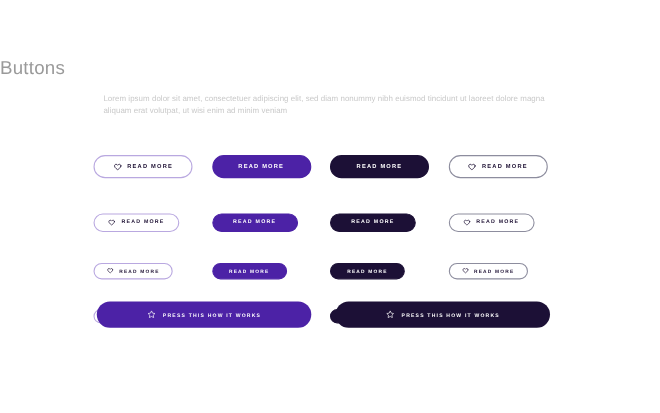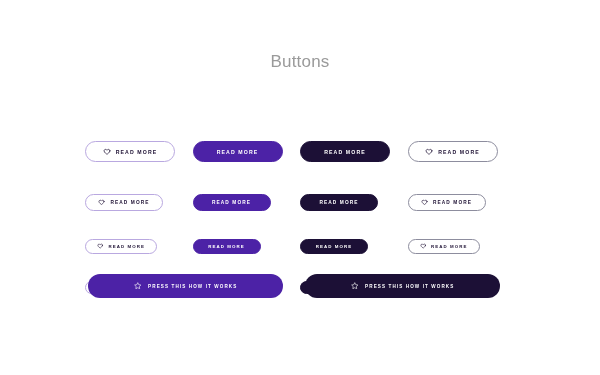--- a/index.html
+++ b/index.html
@@ -16,21 +16,20 @@
 
   .page {
     width: 600px;
     height: 375px;
     position: relative;
     box-sizing: border-box;
   }
 
   
   .header {
-    text-align: center;
     padding-top: 52px;
   }
   .page-title {
     font-size: 17px;
     font-weight: 400;
     color: #9a9a9a;
     letter-spacing: 0.2px;
     margin: 0 0 12px 0;
     font-family: "Liberation Sans", sans-serif;
   }
@@ -151,20 +150,21 @@
   .cta-btn.fill-navy { background: #1c1036; }
   .cta-btn .icon svg { width: 7.5px; height: 7.5px; }
 </style>
 </head>
 <body>
 
 <div class="page">
 
   <div class="header">
     <h1 class="page-title">Buttons</h1>
+    <p class="page-subtitle">Lorem ipsum dolor sit amet, consectetuer adipiscing elit, sed diam nonummy nibh euismod tincidunt ut laoreet dolore magna aliquam erat volutpat, ut wisi enim ad minim veniam</p>
   </div>
 
   <div class="button-grid">
       <div class="btn-row">
         <div class="btn-cell">
           <div class="btn outline-purple size-1">
             <span class="icon">
               <svg viewBox="0 0 24 24" fill="none" stroke="#1d1033" stroke-width="2.2" stroke-linecap="round" stroke-linejoin="round">
                 <path d="M20.8 8.6c0-2.5-2-4.5-4.5-4.5-1.7 0-3.2 1-3.9 2.4h-.8C10.9 5.1 9.4 4.1 7.7 4.1c-2.5 0-4.5 2-4.5 4.5 0 5 8.8 10.3 8.8 10.3s8.8-5.3 8.8-10.3z"></path>
               </svg>

